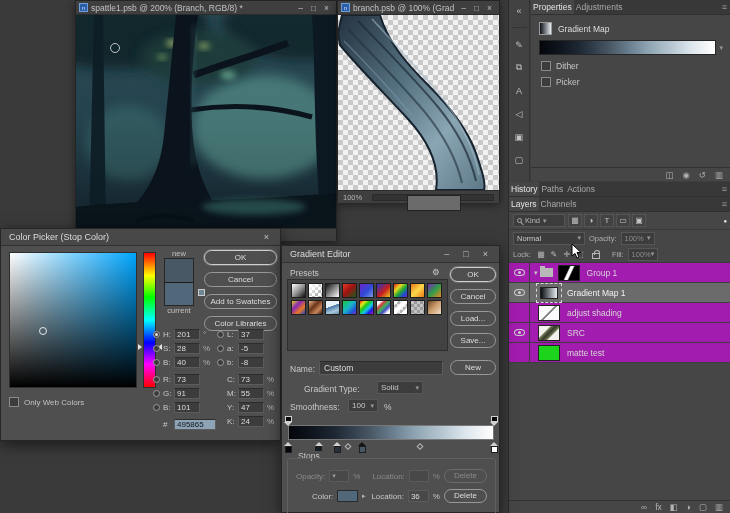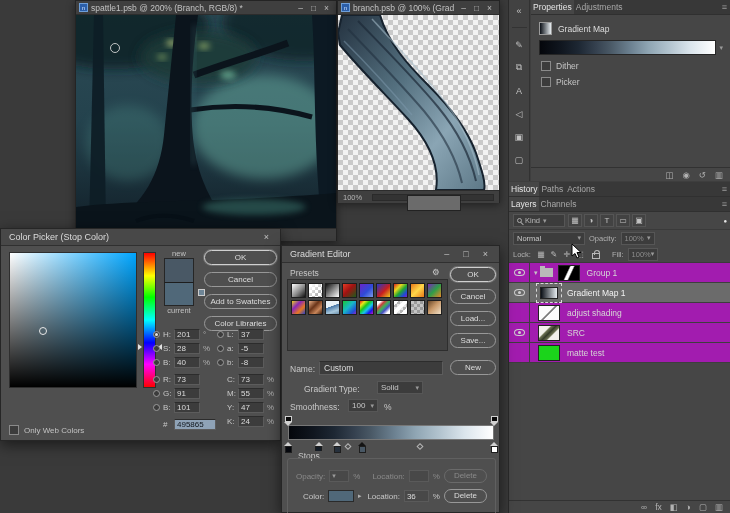--- a/index.html
+++ b/index.html
@@ -116,21 +116,21 @@
   #cp-col-right { left:216px; width:62px; }
   .cp-row { display:flex; align-items:center; height:11px; margin-bottom:3px; }
   .cp-row.grp { margin-top:6px; }
   .radio { width:7px; height:7px; border:1px solid #9a9a9a; border-radius:50%; background:#3c3c3c; margin-right:3px; flex:none; }
   .radio.sel::after { content:""; display:block; width:3px; height:3px; background:#e2e2e2; border-radius:50%; margin:1px; }
   .radio-spacer { width:10px; flex:none; }
   .cp-label { width:11px; flex:none; }
   .numbox { width:26px; height:11px; background:#3c3c3c; border:1px solid #5c5c5c; border-top-color:#2c2c2c; color:#dcdcdc; padding:0 2px; display:flex; align-items:center; flex:none; }
   .numbox.hexbox { width:42px; background:#8fa3b7; color:#10161c; }
   .unit { margin-left:3px; color:#b0b0b0; }
-  #only-web { position:absolute; left:8px; top:168px; display:flex; align-items:center; gap:5px; font-size:8px; color:#c2c2c2;margin-top:28px; }
+  #only-web { position:absolute; left:8px; top:168px; display:flex; align-items:center; gap:5px; font-size:8px; color:#c2c2c2; }
 
   
   .ge-label { position:absolute; font-size:8.5px; color:#c8c8c8; }
   #presets-box { position:absolute; left:5px; top:33px; width:161px; height:72px; background:#424242; border:1px solid #2e2e2e; padding:2px; display:flex; flex-wrap:wrap; align-content:flex-start; }
   .preset { width:15px; height:15px; border:1px solid #1e1e1e; margin:1px; flex:none; }
   #ge-buttons { position:absolute; left:168px; top:21px; width:46px; }
   #ge-name-input { position:absolute; left:37px; top:115px; width:124px; height:14px; background:#3c3c3c; border:1px solid #5c5c5c; border-top-color:#2c2c2c; color:#dddddd; font-size:8.5px; display:flex; align-items:center; padding:0 4px; }
   #ge-new-btn { position:absolute; left:168px; top:114px; width:46px; }
   #ge-type-dd { position:absolute; left:95px; top:135px; width:46px; }
   #ge-smooth-box { position:absolute; left:66px; top:153px; width:30px; }
@@ -602,21 +602,21 @@
           <span></span>
           <span class="dd-arrow">▾</span>
         </div>
       <span>%</span>
       <span style="margin-left:8px;">Location:</span>
       <div class="small-box"></div>
       <span>%</span>
       <button class="del-btn disabled">Delete</button>
     </div>
     <div class="stops-row" id="stops-row-color">
-      <span style="margin-left:7px;">Color:</span>
+      <span style="margin-left:16px;">Color:</span>
       <div id="stop-color-swatch" style="background: rgb(80, 104, 121);"></div>
       <span class="tri-right">▸</span>
       <span style="margin-left:2px;">Location:</span>
       <div class="small-box">
           <span>36</span>
         </div>
       <span>%</span>
       <button class="del-btn">Delete</button>
     </div>
   </div>

